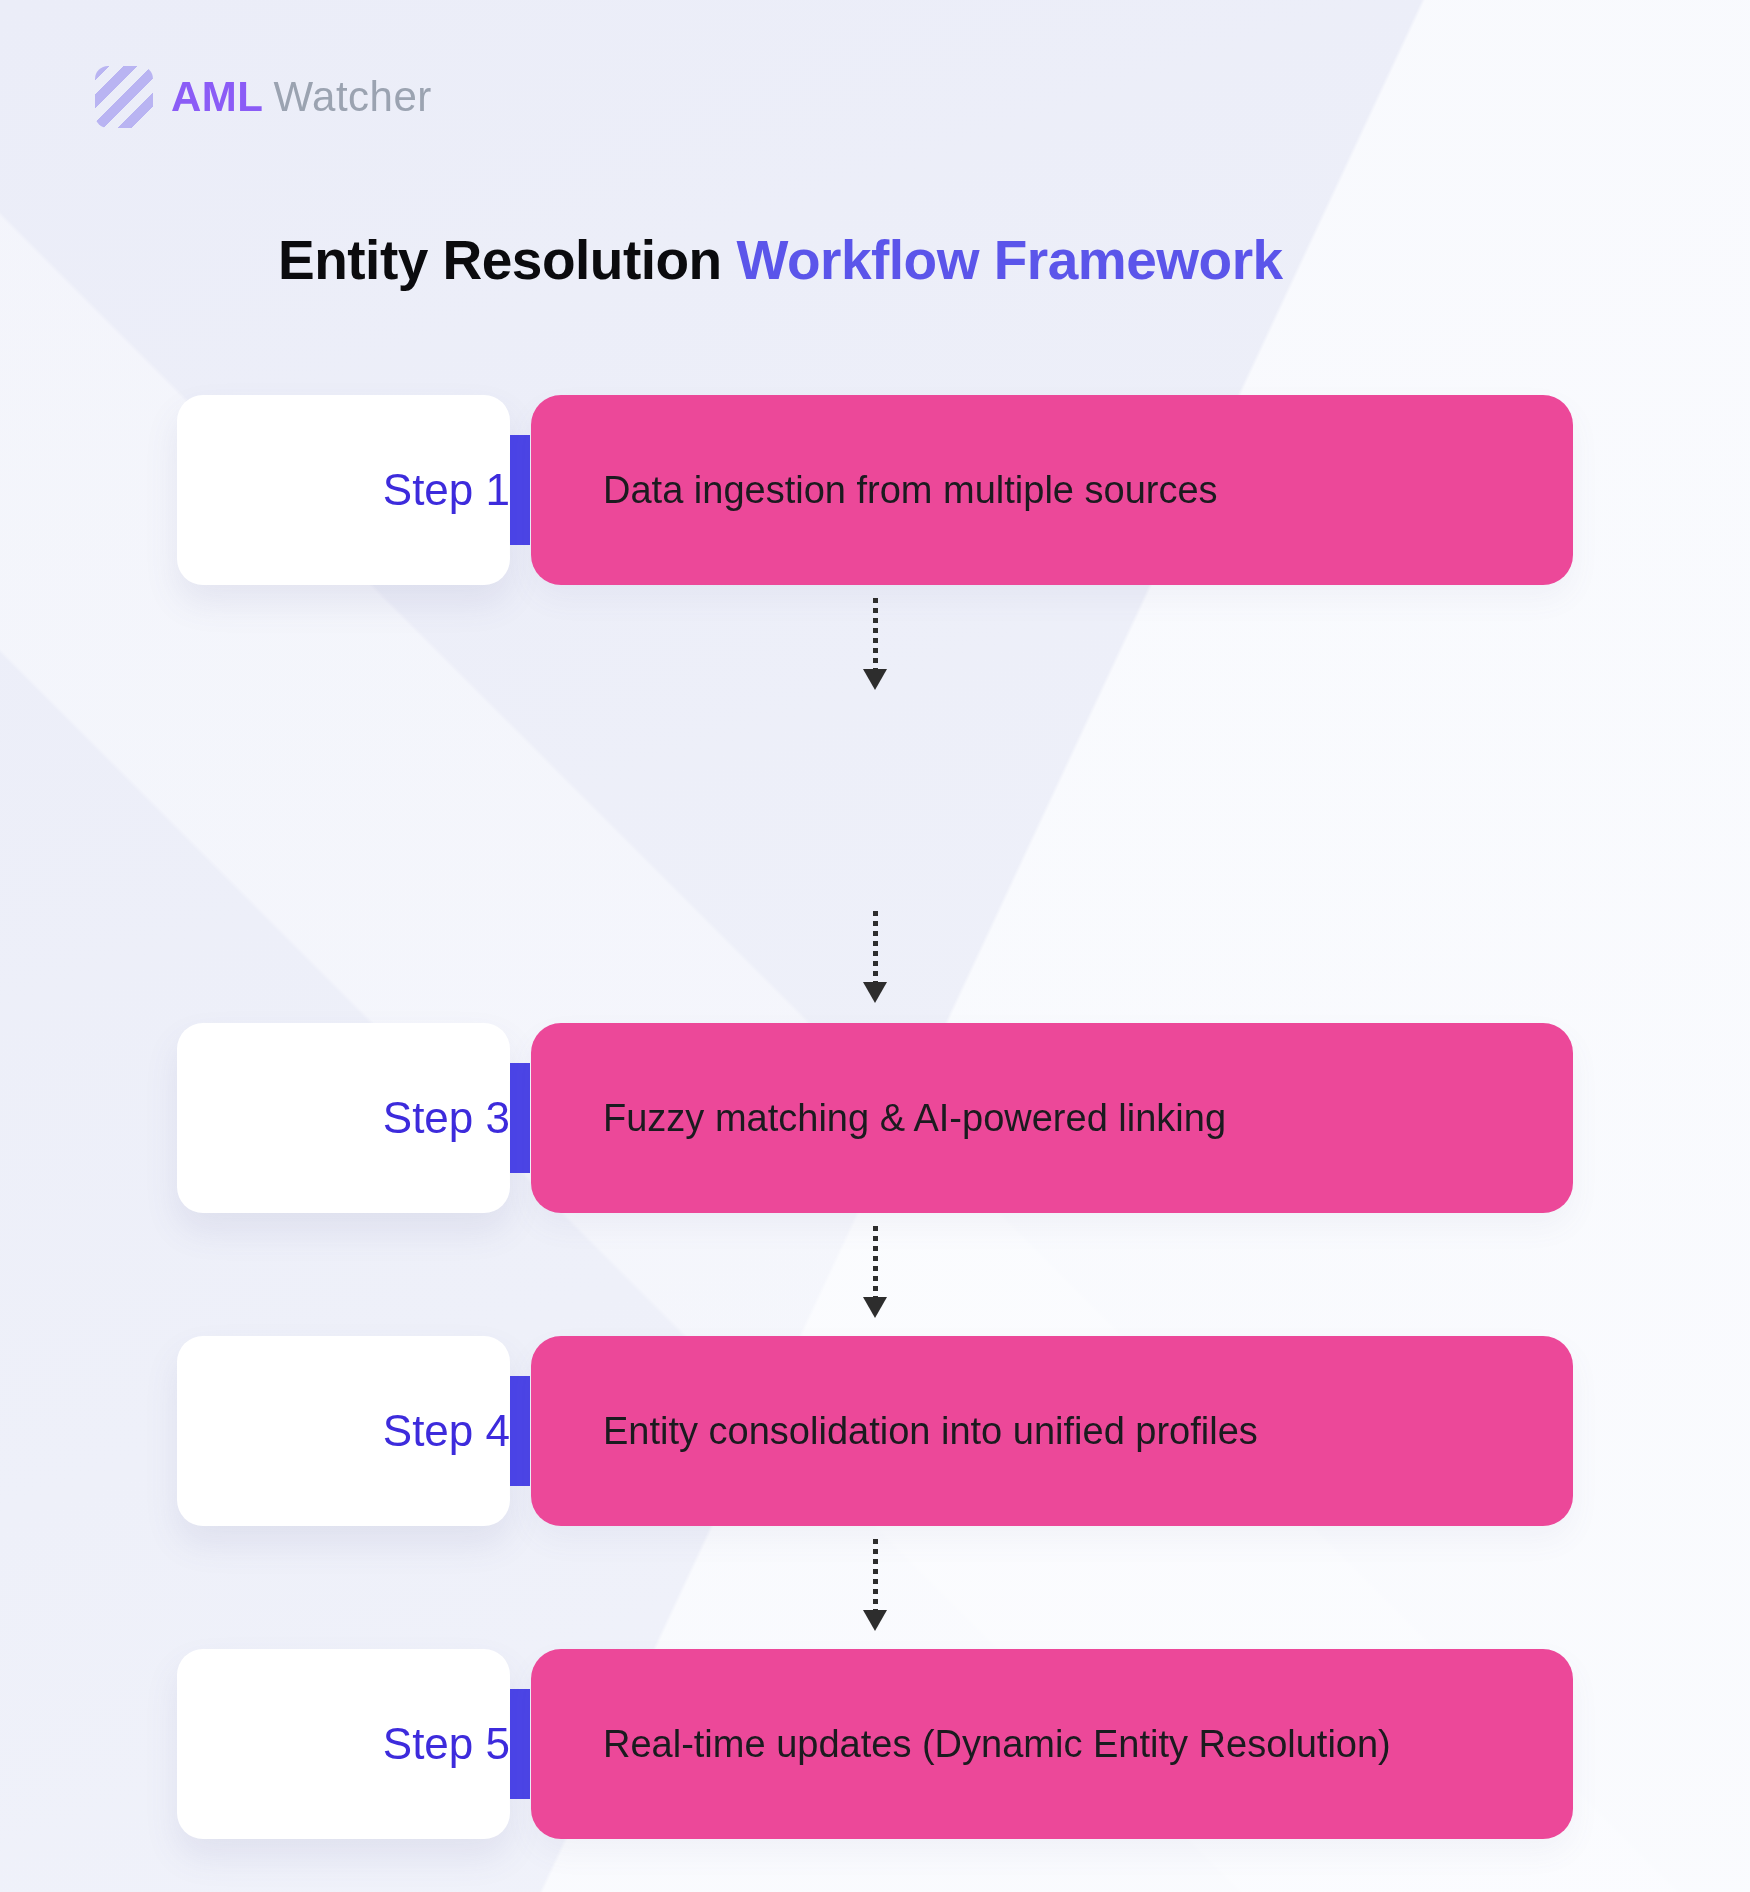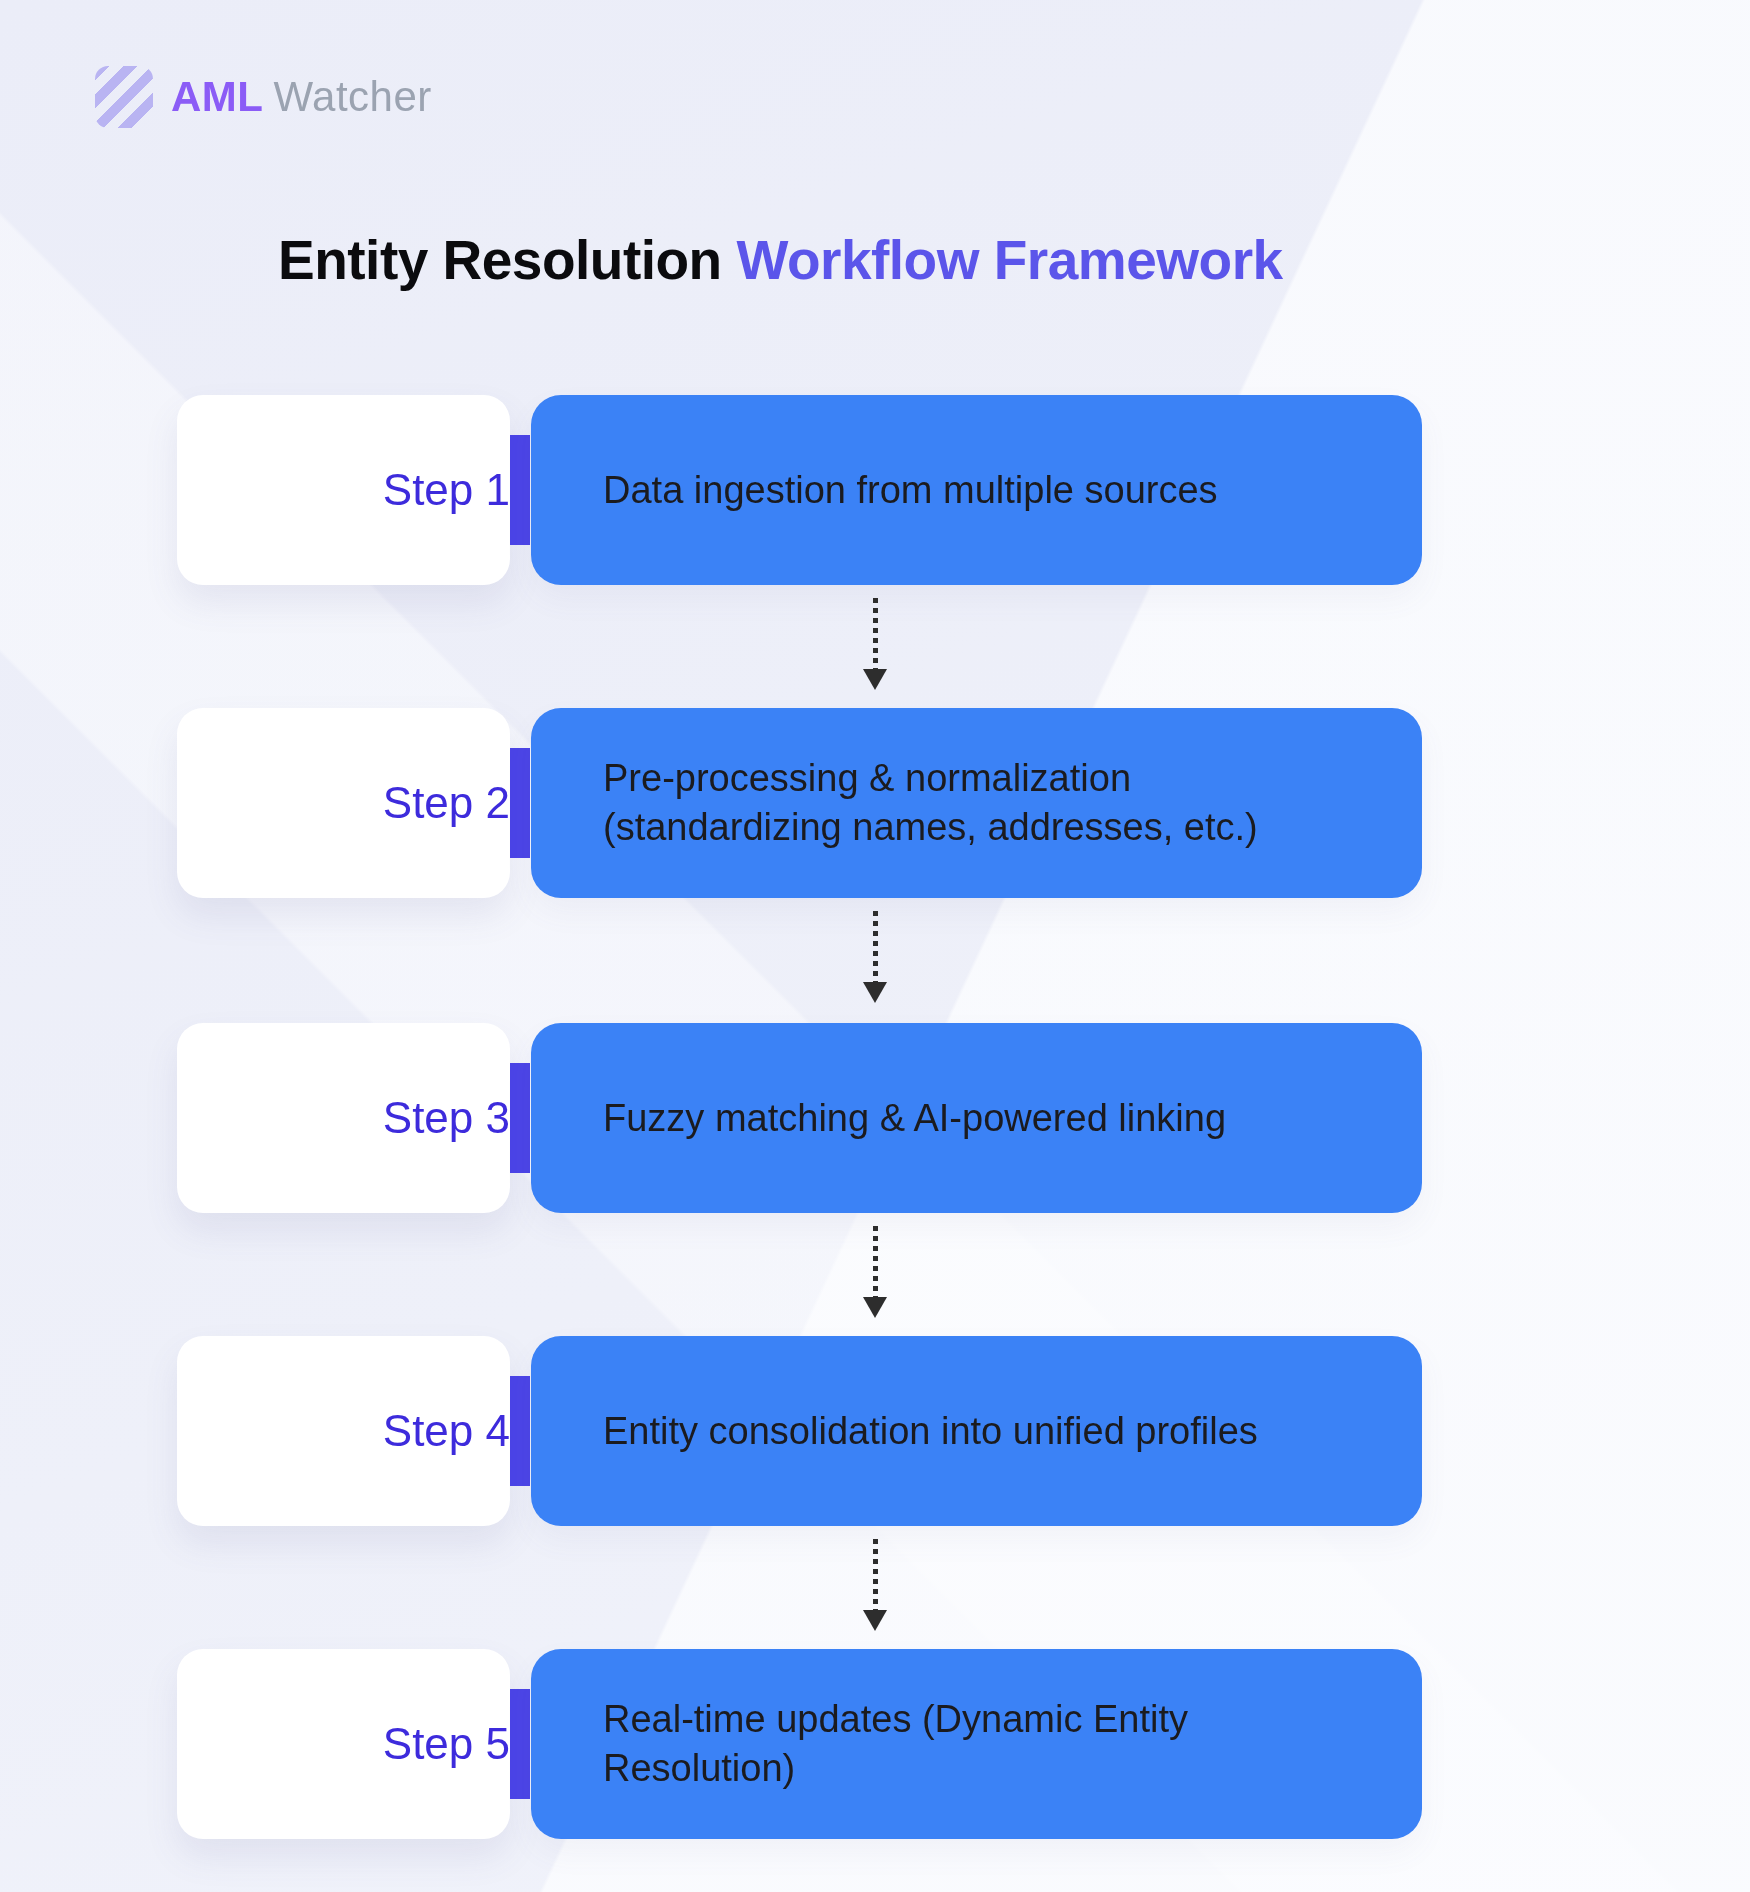--- a/index.html
+++ b/index.html
@@ -41,22 +41,22 @@
     background:#ffffff;border-radius:26px;
     box-shadow:0 18px 34px rgba(90,90,150,0.10);
     display:flex;align-items:center;justify-content:flex-end;
   }
   .step-label{font-size:44px;font-weight:500;color:#3d2bdc;}
   .step-bar{
     position:absolute;left:333px;top:40px;width:20px;height:110px;
     background:#4b44e6;
   }
   .desc-card{
-    position:absolute;left:354px;top:0;width:891px;height:190px;
-    background:#3b82f6;border-radius:30px;
+    position:absolute;left:354px;top:0;width:1042px;height:190px;
+    background:#ec4899;border-radius:30px;
     box-shadow:0 14px 30px rgba(100,100,160,0.06);
     display:flex;align-items:center;
     padding:0;box-sizing:border-box;
   }
   .desc-text{
     margin-left:72px;margin-right:70px;
     font-size:38px;line-height:1.28;color:#1b1b1f;
   }
   
   .arrow{
@@ -101,29 +101,20 @@
     <div class="desc-card">
       <span class="desc-text">Data ingestion from multiple sources</span>
     </div>
   </div>
 
   <div class="arrow" style="top:598px;">
     <div class="arrow-line"></div>
     <div class="arrow-head"></div>
   </div>
 
-  <div class="row" style="top:708px;">
-    <div class="step-card">
-      <span class="step-label">Step 2</span>
-    </div>
-    <div class="step-bar"></div>
-    <div class="desc-card">
-      <span class="desc-text">Pre-processing &amp; normalization (standardizing names, addresses, etc.)</span>
-    </div>
-  </div>
 
   <div class="arrow" style="top:911px;">
     <div class="arrow-line"></div>
     <div class="arrow-head"></div>
   </div>
 
   <div class="row" style="top:1023px;">
     <div class="step-card">
       <span class="step-label">Step 3</span>
     </div>

